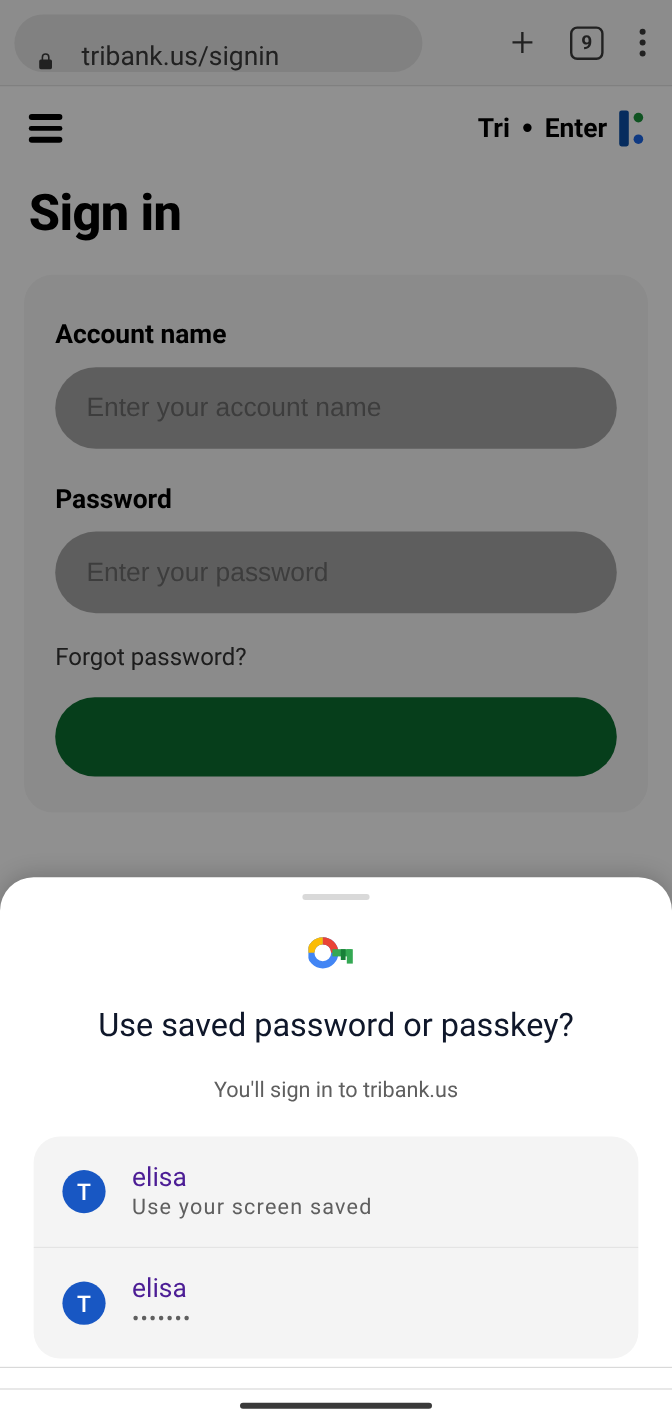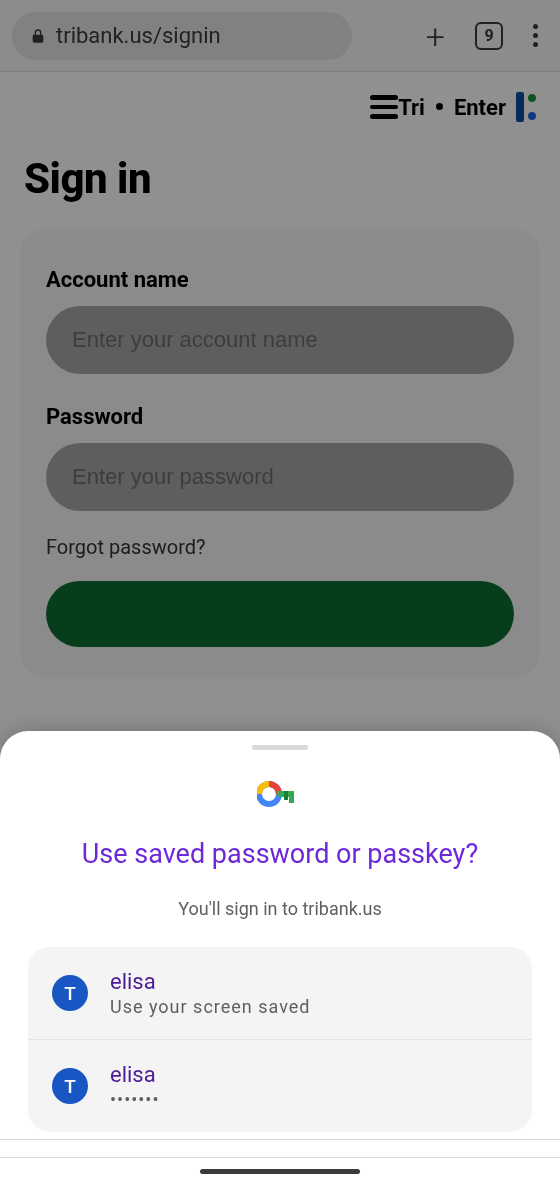--- a/index.html
+++ b/index.html
@@ -1,31 +1,31 @@
 <!DOCTYPE html>
 <html><head>
   <meta charset="utf-8">
   <style>
     * { margin: 0; padding: 0; box-sizing: border-box; }
     html, body { width: 560px; height: 1182px; font-family: -apple-system, BlinkMacSystemFont, 'Segoe UI', Roboto, Arial, sans-serif; background: #f0f0f0; overflow: hidden; position: relative; }
 
     
     .chrome-bar { display: flex; align-items: center; padding: 6px 12px; background: #f1f1f1; height: 72px; gap: 14px; border-bottom: 1px solid #d7d7d7; }
-    .url-pill { flex: 0 0 340px; background: #dedede; border-radius: 26px; height: 48px; display: flex; align-items: center; padding: 0 18px; gap: 10px; }
+    .url-pill { flex: 0 0 340px; background: #dedede; border-radius: 26px; height: 48px; display: flex; align-items: flex-end; padding: 0 18px; gap: 22px; }
     .lock { width: 16px; height: 18px; }
     .url-text { font-size: 22px; color: #3a3a3a; }
     .chrome-right { margin-left: auto; display: flex; align-items: center; gap: 30px; padding-right: 10px; }
     .plus-icon { font-size: 34px; font-weight: 300; color: #3a3a3a; line-height: 1; }
     .tab-box { width: 28px; height: 28px; border: 2.5px solid #3a3a3a; border-radius: 6px; display: flex; align-items: center; justify-content: center; font-size: 16px; font-weight: 700; color: #3a3a3a; }
     .kebab { display: flex; flex-direction: column; gap: 4px; }
     .kebab span { width: 5px; height: 5px; background: #3a3a3a; border-radius: 50%; }
 
     
     .page { background: #f9f9f9; height: calc(100% - 72px); position: relative; }
-    .page-header { display: flex; align-items: center; justify-content: flex-end; padding: 20px 24px 10px; }
+    .page-header { display: flex; align-items: center; justify-content: space-between; padding: 20px 24px 10px; }
     .hamburger { display: flex; flex-direction: column; gap: 5px; }
     .hamburger span { width: 28px; height: 4.5px; background: #000; border-radius: 3px; }
     .brand { display: flex; align-items: center; gap: 10px; font-size: 22px; font-weight: 700; color: #000; }
     .brand .dot { width: 7px; height: 7px; background: #000; border-radius: 50%; display: inline-block; margin: 0 1px; position: relative; top: -1px; }
     .brand-logo { width: 20px; position: relative; height: 30px; }
     .brand-logo .bar { position: absolute; left: 0; top: 0; width: 8px; height: 30px; background: #0b4da2; border-radius: 2px; }
     .brand-logo .d1 { position: absolute; right: 0; top: 2px; width: 8px; height: 8px; background: #1a8f3a; border-radius: 50%; }
     .brand-logo .d2 { position: absolute; right: 0; bottom: 2px; width: 8px; height: 8px; background: #1a63e0; border-radius: 50%; }
 
     .heading { font-size: 42px; font-weight: 800; color: #000; padding: 22px 24px 26px; letter-spacing: -0.5px; }
@@ -37,21 +37,21 @@
     .forgot { text-align: left; font-size: 20px; color: #333; margin-top: -6px; margin-bottom: 22px; }
     .primary-btn { width: 100%; height: 66px; border-radius: 34px; background: #0c6b2f; border: none; }
 
     
     .dim { position: absolute; inset: 0; background: rgba(0,0,0,0.42); }
 
     
     .sheet { position: absolute; left: 0; right: 0; bottom: 0; background: #fff; border-top-left-radius: 28px; border-top-right-radius: 28px; padding: 14px 0 50px; box-shadow: 0 -2px 18px rgba(0,0,0,0.18); }
     .grabber { width: 56px; height: 5px; background: #d9d9d9; border-radius: 3px; margin: 0 auto 30px; }
     .key-logo { display: flex; justify-content: center; margin-bottom: 30px; }
-    .sheet-title { font-size: 27px; color: #6d28d9; text-align: center; margin-bottom: 14px; font-weight: 400; }
+    .sheet-title { font-size: 27px; color: #0f172a; text-align: center; margin-bottom: 14px; font-weight: 400; }
     .sheet-sub { font-size: 18px; color: #5f5f5f; text-align: center; margin-bottom: 28px; margin-top: 28px; }
     .cred-list { margin: 0 28px; background: #f4f4f4; border-radius: 22px; overflow: hidden; }
     .cred-item { display: flex; align-items: center; gap: 22px; padding: 22px 24px; }
     .cred-item + .cred-item { border-top: 1px solid #e4e4e4; }
     .avatar { width: 36px; height: 36px; border-radius: 50%; background: #1857c3; color: #fff; display: flex; align-items: center; justify-content: center; font-size: 19px; font-weight: 500; flex-shrink: 0; }
     .cred-text .cred-name { font-size: 22px; color: #4c1d95; }
     .cred-text .cred-sub { font-size: 18px; color: #5f5f5f; margin-top: 2px; letter-spacing: 1px; }
 
     .home-indicator { position: absolute; bottom: 8px; left: 50%; transform: translateX(-50%); width: 160px; height: 5px; background: #3a3a3a; border-radius: 3px; }
     .thin-divider { position: absolute; left:0; right:0; height:1px; background:#d9d9d9; }

